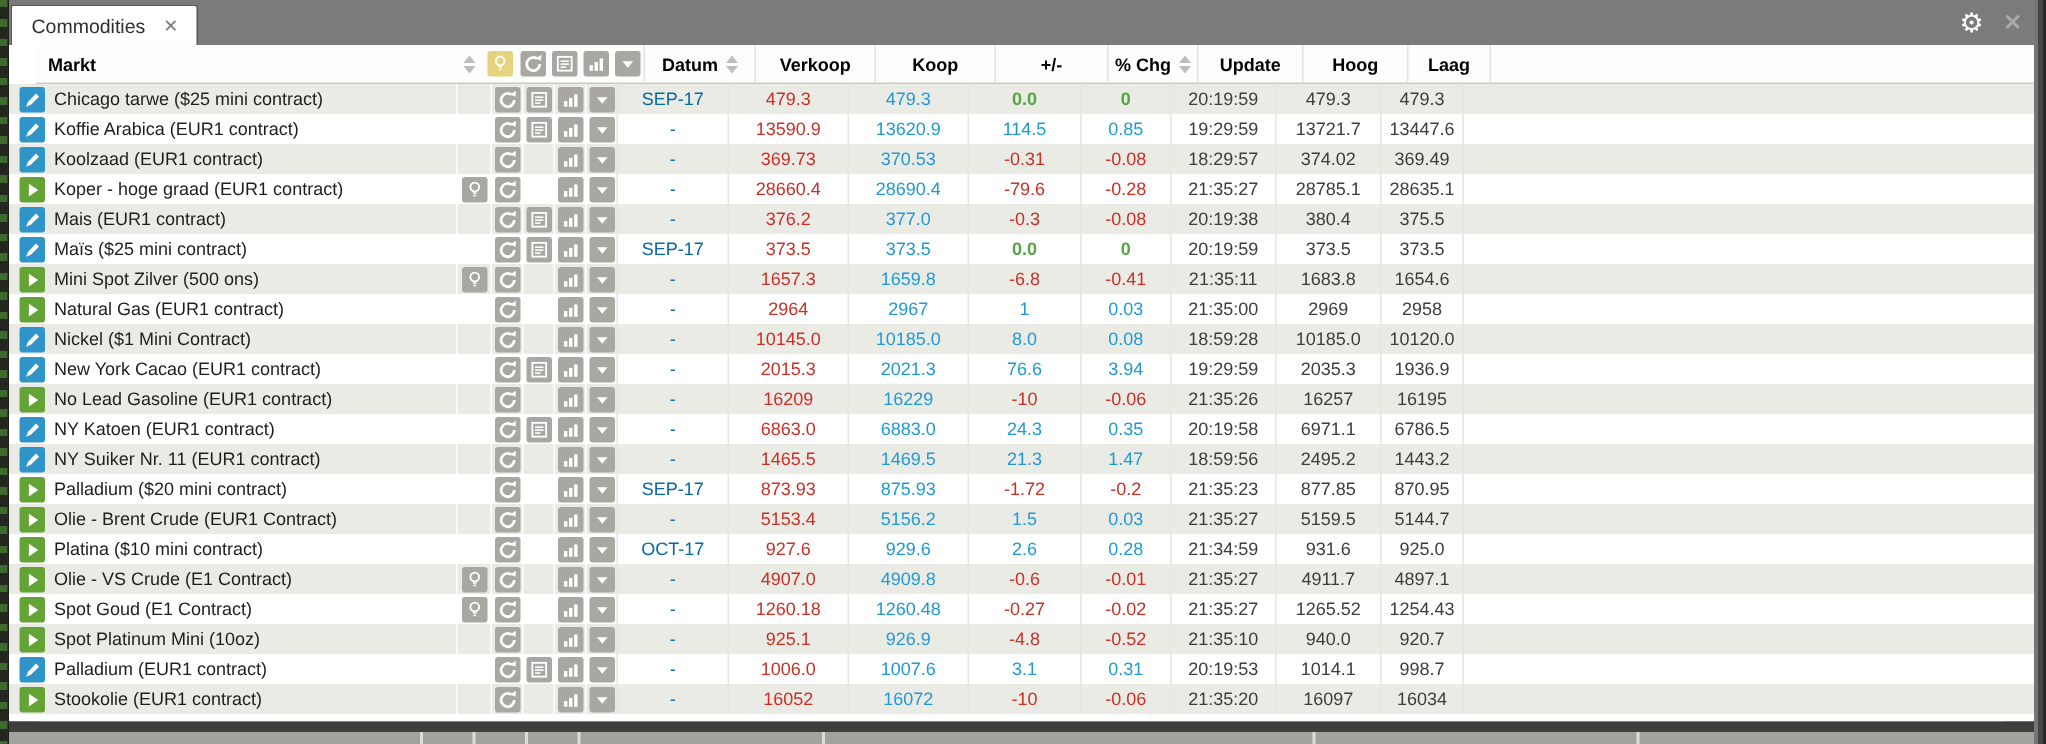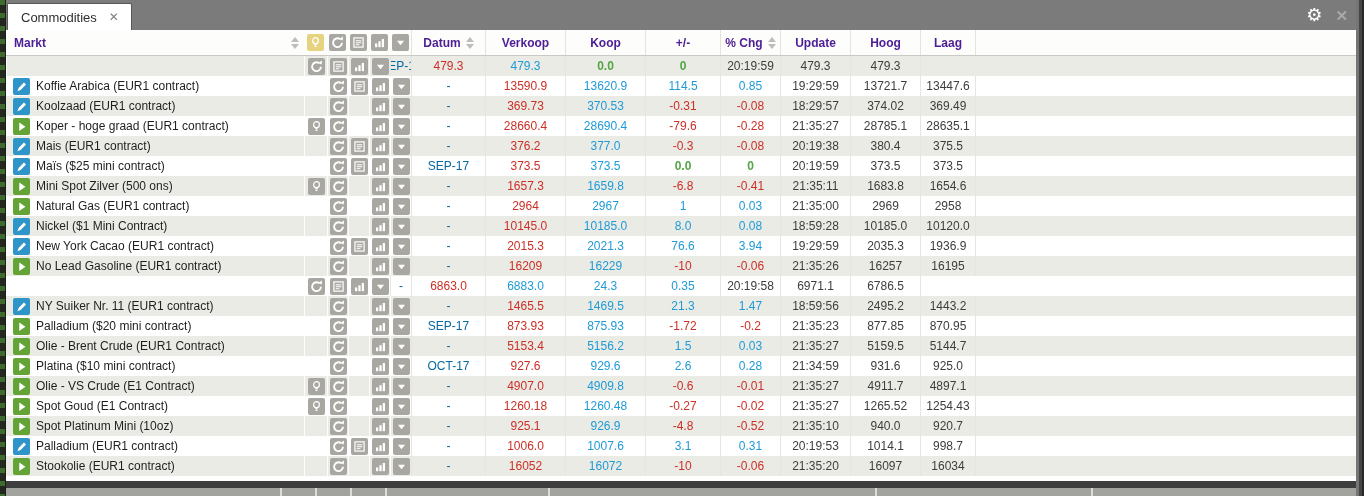--- a/index.html
+++ b/index.html
@@ -23,21 +23,21 @@
   .tabx { color:#7d7d7d; font-size:12px; cursor:pointer; }
   .tb-actions { position:absolute; right:8px; top:0; height:30px; display:flex; align-items:center; gap:13px; }
   .gear { color:#fff; font-size:18px; line-height:1; cursor:pointer; }
   .winx { color:#a9a9a9; font-size:15px; font-weight:bold; line-height:1; cursor:pointer; }
 
   
   .grid { display:grid;
     grid-template-columns:298px 23px 21px 21px 21px 21px 74px 80px 80px 75px 60px 70px 70px 55px minmax(0,1fr); }
 
   
-  .thead { height:26px; background:#fdfdfc; border-bottom:1px solid #c9c9c5; font-size:12px; font-weight:bold; color:#4c1d95; }
+  .thead { height:26px; background:#fdfdfc; border-bottom:1px solid #c9c9c5; font-size:12px; font-weight:bold; color:#000000;margin-left:18px; }
   .thead > div { display:flex; align-items:center; justify-content:center; height:25px; }
   .thead .h-markt { justify-content:space-between; padding:0 5px 0 8px; }
   .thead .h-data { border-left:1px solid #e3e3df; }
   .hlabel { white-space:nowrap; }
 
   .sort { display:inline-flex; flex-direction:column; gap:2px; margin-left:5px; }
   .sort i { display:block; width:0; height:0; border-left:4px solid transparent; border-right:4px solid transparent; }
   .sort .up { border-bottom:5px solid #bdbdb9; }
   .sort .dn { border-top:5px solid #bdbdb9; }
 
@@ -162,20 +162,28 @@
         <span class="hlabel">Hoog</span>
       </div>
     <div class="h-data">
         <span class="hlabel">Laag</span>
       </div>
     <div class="h-data"></div>
   </div>
 
   <div class="tbody" id="tbody">
       <div class="trow grid">
+    <div class="c c-markt">
+      <span class="mkicon edit">
+            <svg width="15" height="15" viewBox="0 0 16 16">
+              <path d="M3.6 13 L4.9 9.6 L10.6 3.6 L12.8 5.8 L7 11.6 Z" fill="#fff"></path>
+            </svg>
+          </span>
+      <span>Chicago tarwe ($25 mini contract)</span>
+    </div>
     <div class="c c-ic"></div>
     <div class="c c-ic">
           <span class="icbtn">
             <svg width="15" height="15" viewBox="0 0 16 16">
               <path d="M12.7 8.2 a4.7 4.7 0 1 1 -2 -3.8" fill="none" stroke="#fff" stroke-width="2"></path>
               <path d="M13.9 1.6 L13.5 5.8 L9.6 4.3 Z" fill="#fff"></path>
             </svg>
           </span>
         </div>
     <div class="c c-ic">
@@ -708,20 +716,28 @@
     <div class="c c-data v-sell">16209</div>
     <div class="c c-data v-buy">16229</div>
     <div class="c c-data dir-down">-10</div>
     <div class="c c-data dir-down">-0.06</div>
     <div class="c c-data c-upd">21:35:26</div>
     <div class="c c-data c-hoog">16257</div>
     <div class="c c-data c-laag">16195</div>
     <div class="c c-data"></div>
   </div>
       <div class="trow grid">
+    <div class="c c-markt">
+      <span class="mkicon edit">
+            <svg width="15" height="15" viewBox="0 0 16 16">
+              <path d="M3.6 13 L4.9 9.6 L10.6 3.6 L12.8 5.8 L7 11.6 Z" fill="#fff"></path>
+            </svg>
+          </span>
+      <span>NY Katoen (EUR1 contract)</span>
+    </div>
     <div class="c c-ic"></div>
     <div class="c c-ic">
           <span class="icbtn">
             <svg width="15" height="15" viewBox="0 0 16 16">
               <path d="M12.7 8.2 a4.7 4.7 0 1 1 -2 -3.8" fill="none" stroke="#fff" stroke-width="2"></path>
               <path d="M13.9 1.6 L13.5 5.8 L9.6 4.3 Z" fill="#fff"></path>
             </svg>
           </span>
         </div>
     <div class="c c-ic">

